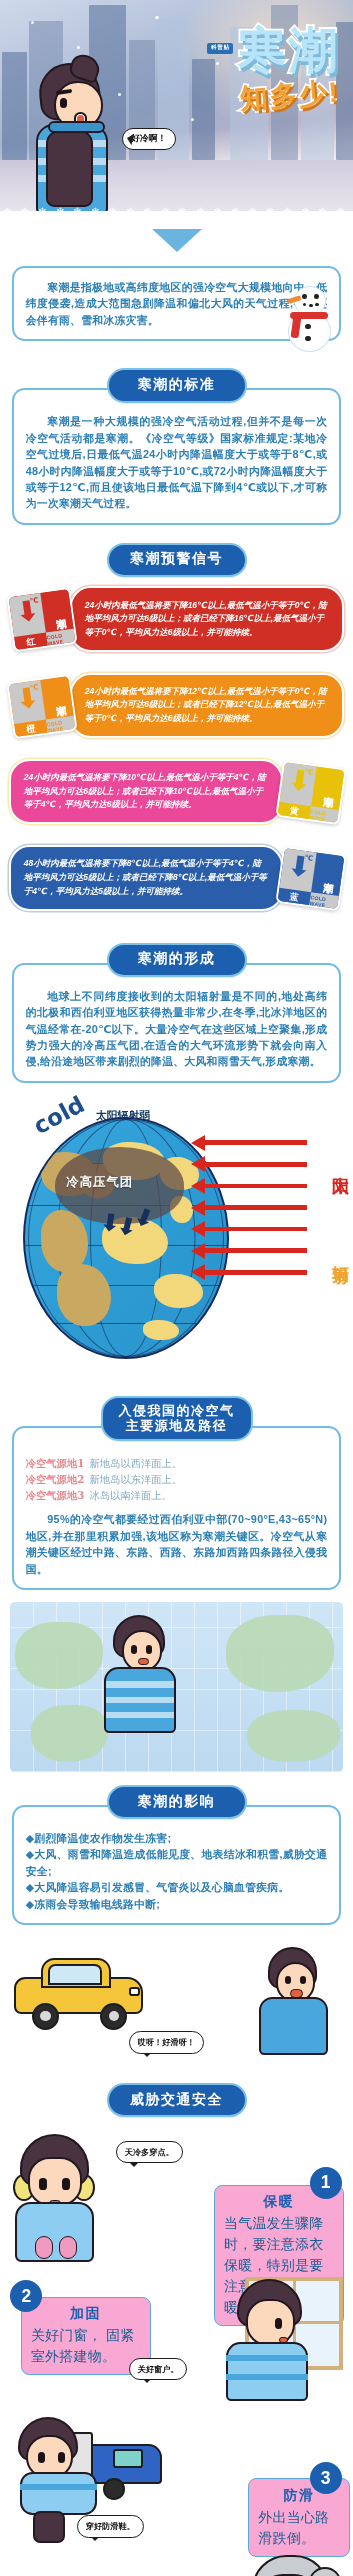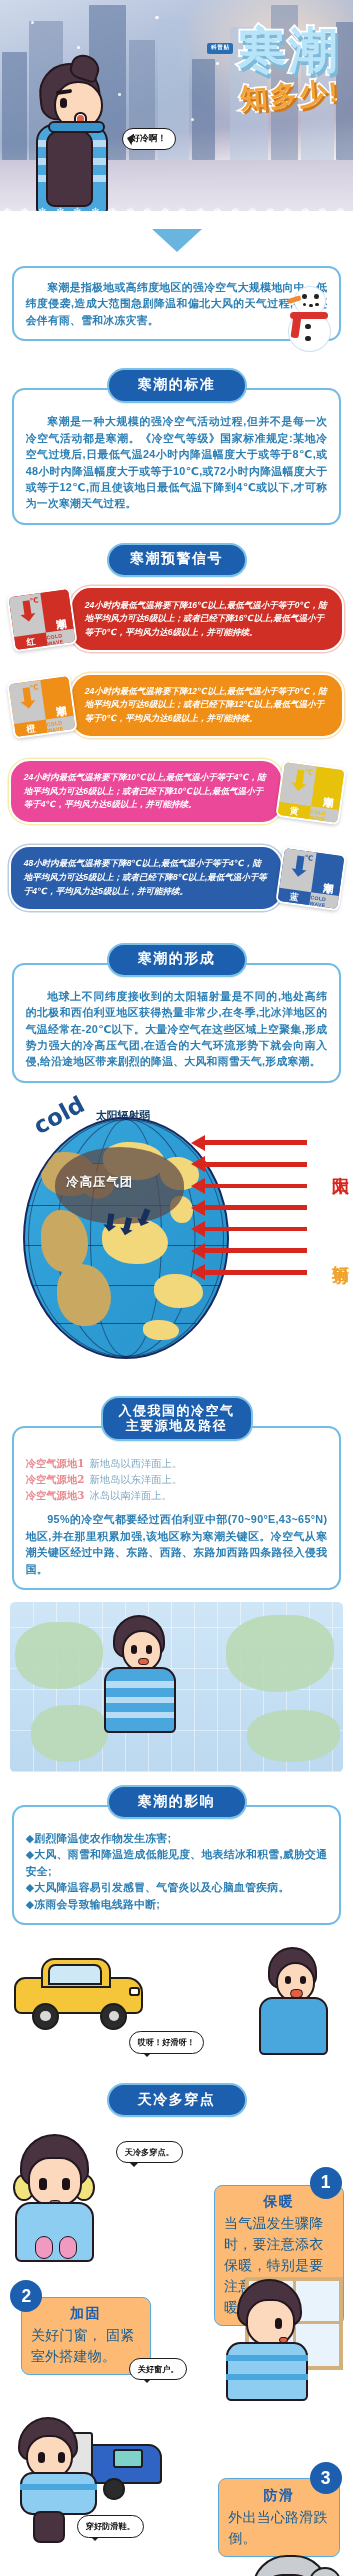--- a/index.html
+++ b/index.html
@@ -244,21 +244,21 @@
   .bubble-plain{
     position:absolute; background:#fff; border:1.5px solid #1d1d1d; border-radius:12.4px;
     padding:4.6px 7.7px; font-size:8.2px; font-weight:700; color:#111; white-space:nowrap;
   }
   .bubble-plain:after{ content:""; position:absolute; bottom:-8.2px; left:13.4px; width:0;height:0;
     border:4.6px solid transparent; border-top-color:#1d1d1d;}
 
   
   .def{ position:relative; margin-top:9.3px; min-height:129px; }
   .def-card{
-    position:absolute; background:#fdba74; border:1.5px solid #5aa9dd; border-radius:8.2px;
+    position:absolute; background:#f9a8d4; border:1.5px solid #5aa9dd; border-radius:8.2px;
     padding:7.2px 9.3px; width:130px;
   }
   .def-num{
     position:absolute; width:32px; height:32px; background:#1c5fae; color:#fff; border-radius:50%;
     font-size:17.5px; font-weight:900; display:flex; align-items:center; justify-content:center; z-index:3;
   }
   .def-title{ font-size:14px; font-weight:900; color:#1c5fae; letter-spacing:1.5px; margin-bottom:2.1px; }
   .def-body{ font-size:14px; line-height:1.5; color:#1b5d8f; font-weight:400; letter-spacing:0.2px; } .ta-c{ text-align:center; }
 
   .char{ position:absolute; }
@@ -566,21 +566,21 @@
         <div class="e" style="left:46px"></div>
       <div class="m"></div>
       <div class="b"></div>
     </div>
     <div class="bubble-plain" style="left:129px; top:98px;">
       <span>哎呀！好滑呀！</span>
     </div>
   </div>
 
   <div class="section" style="margin-top:20.6px;">
-    <div class="pill">天冷多穿点</div>
+    <div class="pill">威胁交通安全</div>
   </div>
 
   <div class="def" style="height:139px;">
     <div class="char" style="left:10.3px; top:7.2px; width:108px; height:129px;">
       <div class="earmuff" style="left:3.1px; top:40px;"></div>
       <div class="earmuff" style="left:63px;top:40px;"></div>
       <div class="ch-head" style="left:9.3px; top:0; width:69px;height:52px; border-radius:36px 36px 15.5px 15.5px;"></div>
       <div class="ch-face" style="left:17.5px; top:23px; width:54px;height:49px;"></div>
       <div class="ch-eye" style="left:29px; top:44px; width:7.7px;height:12.4px;"></div>
       <div class="ch-eye" style="left:52px;top:44px; width:7.7px;height:12.4px;"></div>
@@ -633,21 +633,21 @@
       <div class="ch-eye" style="left:26px; top:35px; width:6.7px;height:10.3px;"></div>
       <div class="ch-eye" style="left:46px; top:35px; width:6.7px;height:10.3px;"></div>
       <div class="ch-body" style="left:7.2px;top:55px;width:77px;height:43px;background:#8ecdf2;border-radius:12.4px;"></div>
       <div style="position:absolute;left:7.2px;top:67px;width:77px;height:5.7px;background:#4aa7de;"></div>
       <div style="position:absolute;left:20.6px;top:94px;width:32px;height:32px;background:#4a3340;border:2.1px solid #23181f;border-radius:7.2px;"></div>
     </div>
     <div class="bubble-plain" style="left:77px; top:102px;">
       <span>穿好防滑鞋。</span>
     </div>
     <div class="def-num" style="right:11.3px; top:49px;">3</div>
-    <div class="def-card" style="right:13px; top:65px; width:122px;">
+    <div class="def-card" style="right:3px; top:65px; width:102px;">
       <div class="def-title ta-c">防滑</div>
       <div class="def-body">外出当心路滑跌倒。</div>
     </div>
   </div>
 
   <div class="def" style="height:155px;">
     <div class="char" style="right:8.2px; top:3.1px; width:118px; height:149px;">
       <div style="position:absolute;left:25px;top:0;width:77px;height:49px;background:#c9cdd2;border:2.6px solid #1d1d1d;border-radius:37px 37px 15.5px 15.5px;"></div>
       <div style="position:absolute;left:82px;top:12.4px;width:32px;height:30px;background:#c9cdd2;border:2.6px solid #1d1d1d;border-radius:50%;"></div>
       <div class="ch-face" style="left:34px; top:19.6px; width:55px;height:49px;"></div>

